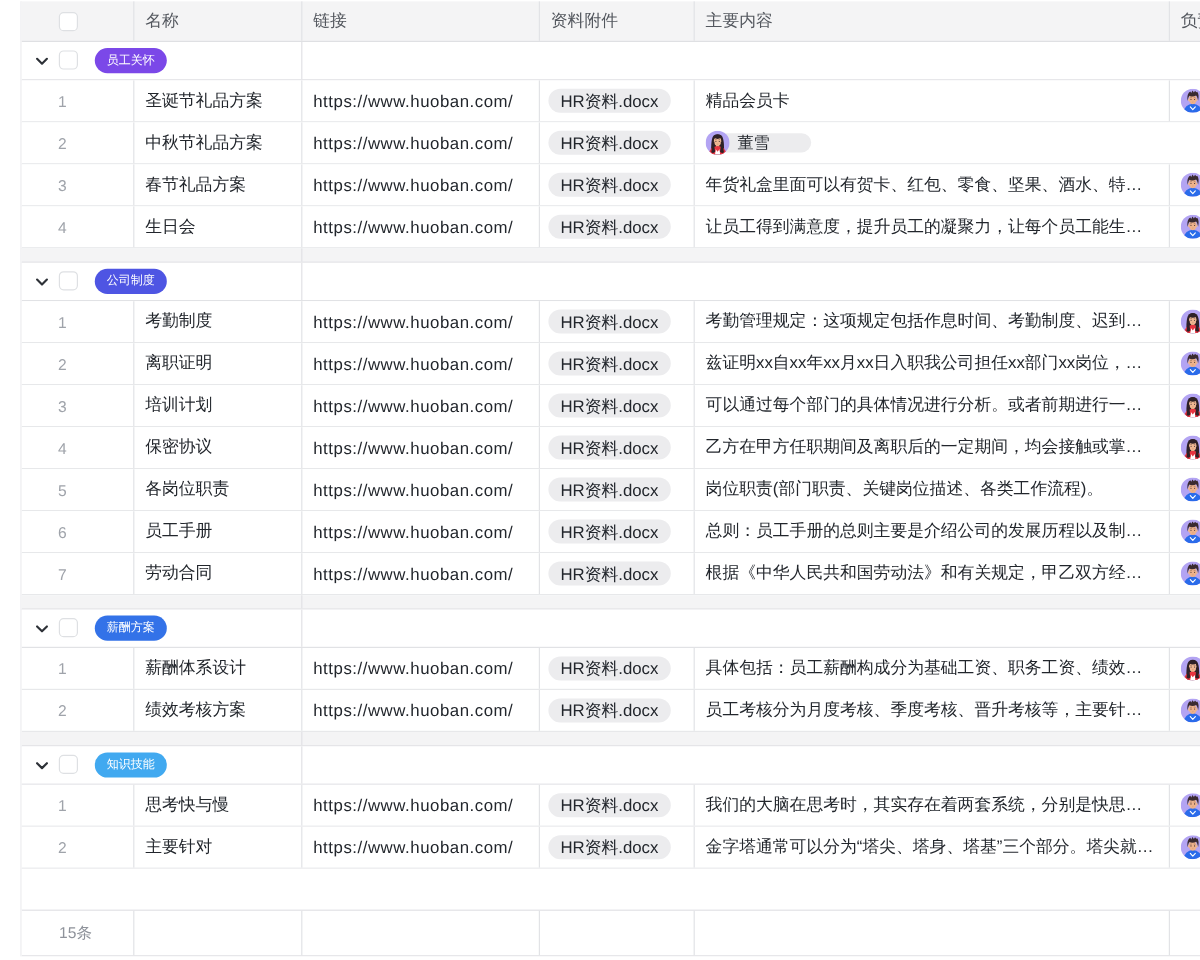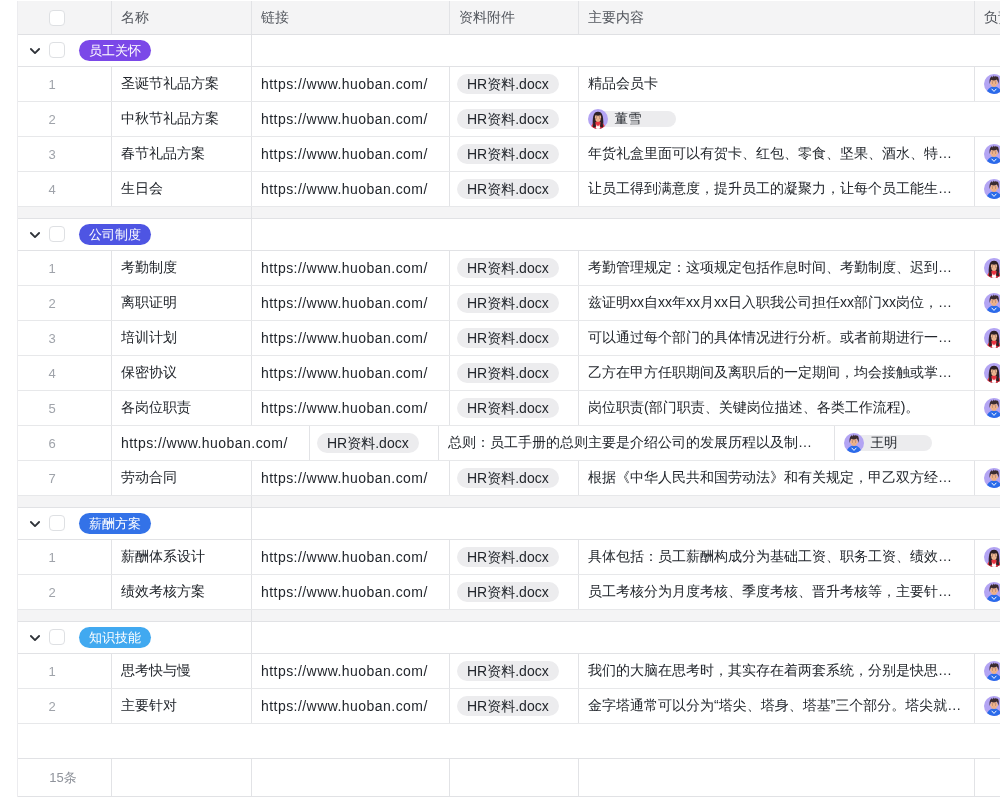--- a/index.html
+++ b/index.html
@@ -25,21 +25,21 @@
   .header-row .cell { font-size:14px; color:#53575e; white-space:nowrap; }
   .checkbox { position:absolute; left:31px; width:16px; height:16px; background:#fff;
     border:1px solid #dee0e3; border-radius:4px; }
   
   .group-row { height:32px; background:#fff; border-bottom:1px solid #e1e2e5; }
   .group-left { width:234px; height:100%; border-right:1px solid #e1e2e5;
     display:flex; align-items:center; position:relative; }
   .group-right { flex:1 1 auto; }
   .chevron { position:absolute; left:11px; width:12px; height:12px; display:flex; }
   .group-badge { margin-left:61px; height:21px; line-height:21px; border-radius:11px;
-    padding:0 10px; font-size:13px; color:#ffffff; white-space:nowrap; }
+    padding:0 10px; font-size:10px; color:#ffffff; white-space:nowrap; }
   
   .gap-row { height:12px; background:#f4f4f5; border-bottom:1px solid #e1e2e5; }
   .gap-left { width:234px; height:100%; border-right:1px solid #e1e2e5; }
   
   .data-row { height:35px; background:#fff; border-bottom:1px solid #e7e8ea; }
   .rownum { position:absolute; left:16px; width:36px; text-align:center;
     font-size:13px; color:#9fa3aa; }
   .att-pill { display:inline-block; background:#ececee; border-radius:10px; height:20px;
     line-height:20px; padding:0 10px; font-size:14px; color:#22262c; white-space:nowrap; }
   .chip { position:relative; margin-left:9px; display:flex; align-items:center; height:20px; }
@@ -390,20 +390,23 @@
               </svg>
             </span>
             <span class="chip-name">王明</span>
           </span>
         </div>
       </div>
       <div class="row data-row">
         <div class="cell c0">
           <span class="rownum">6</span>
         </div>
+        <div class="cell c1 txtcell">
+          <span class="tx">员工手册</span>
+        </div>
         <div class="cell c2 txtcell">
           <span class="tx">https://www.huoban.com/</span>
         </div>
         <div class="cell c3">
           <span class="att-pill" style="margin-left: 7px;">HR资料.docx</span>
         </div>
         <div class="cell c4 txtcell ellip">
           <span class="tx ellip2">总则：员工手册的总则主要是介绍公司的发展历程以及制定…</span>
         </div>
         <div class="cell c5">

